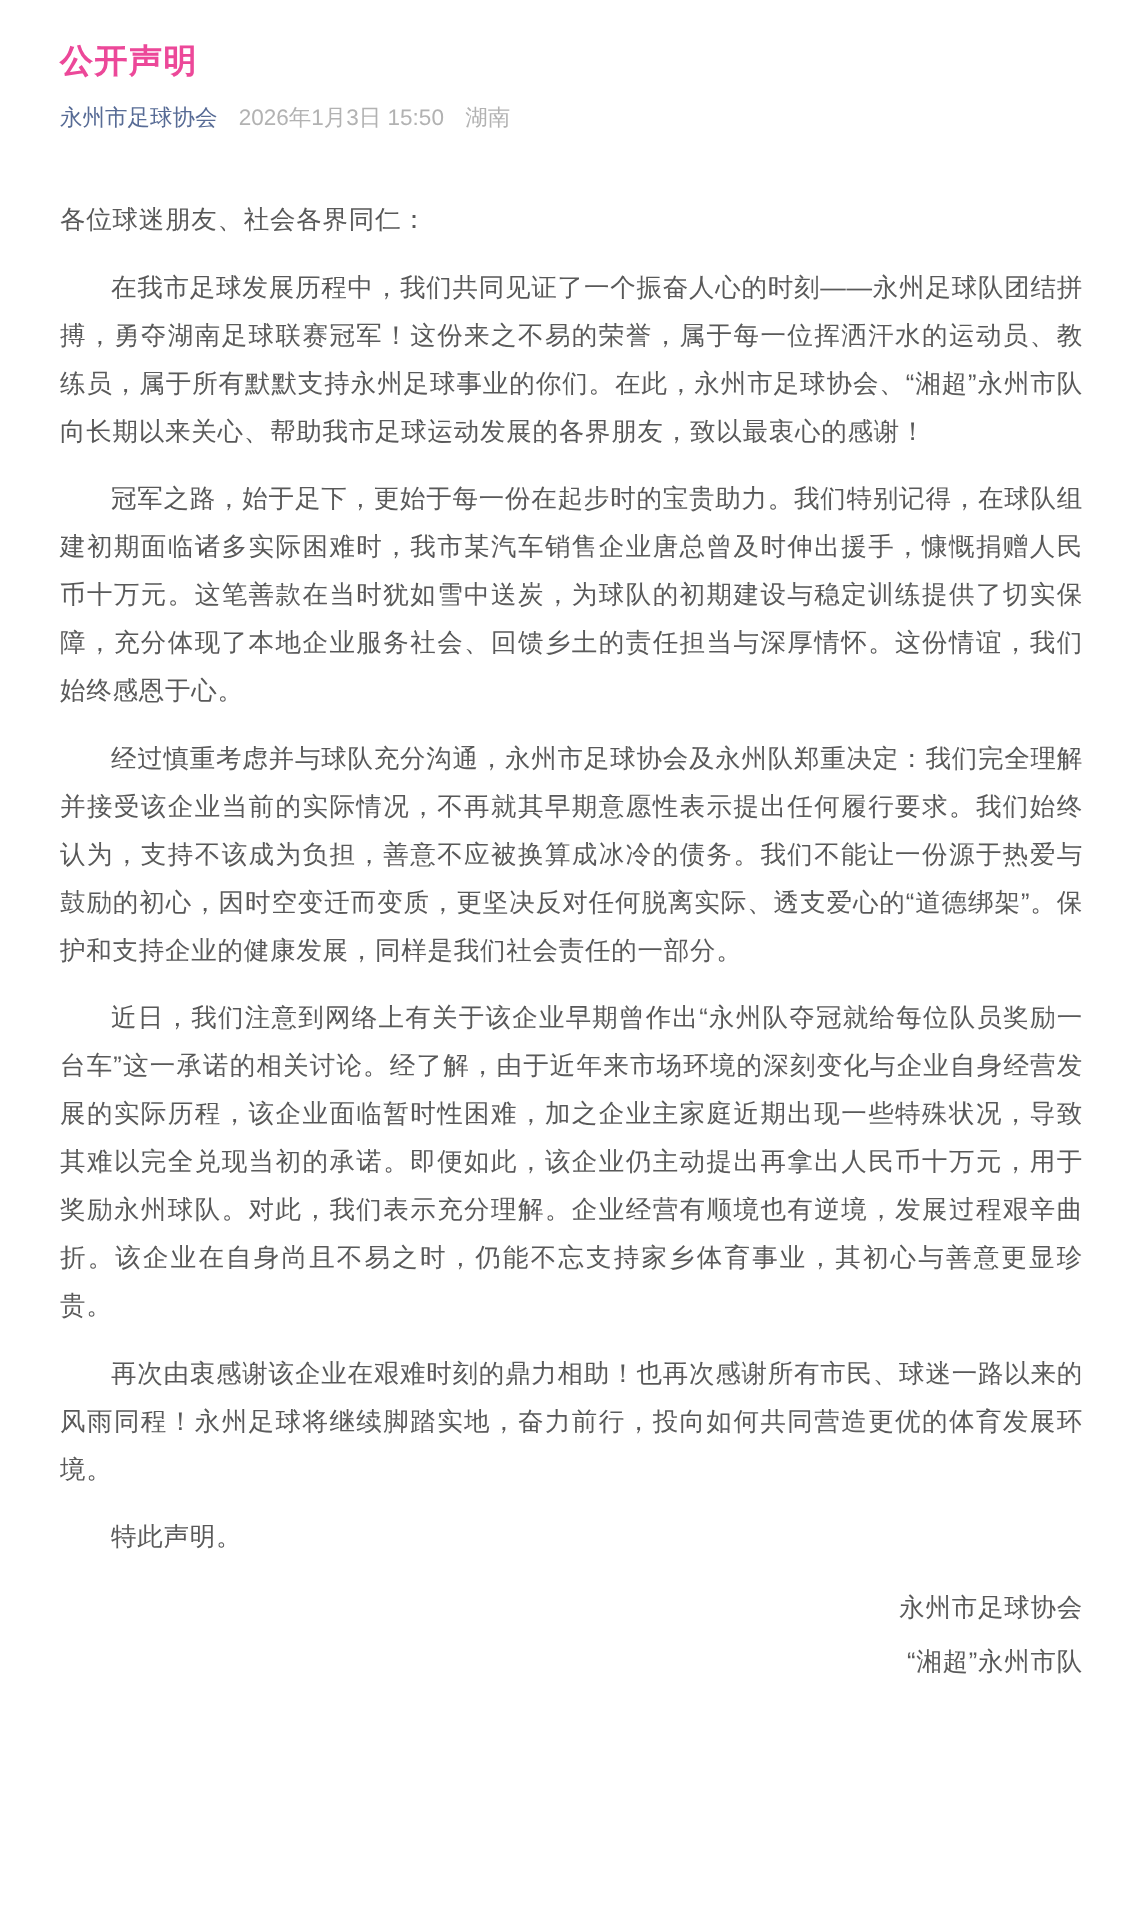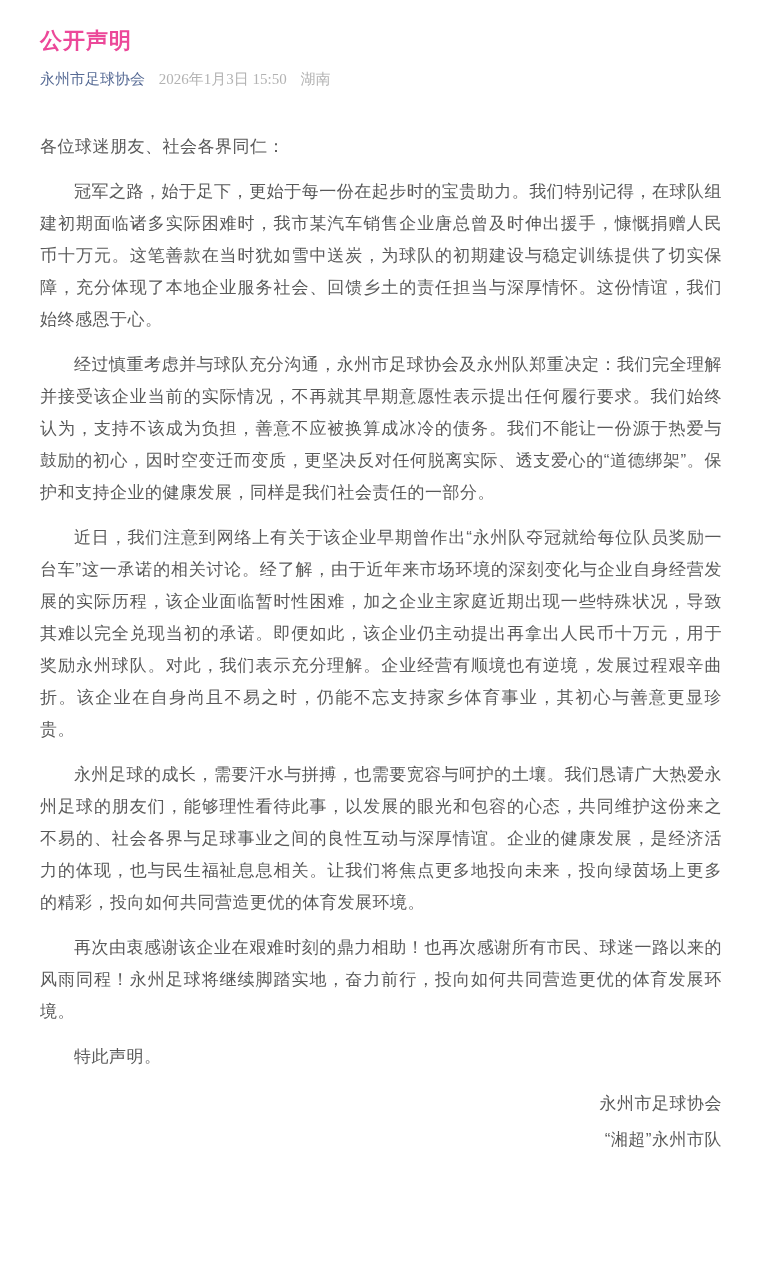--- a/index.html
+++ b/index.html
@@ -22,21 +22,20 @@
     color: #ec4899;
     line-height: 30px;
     margin: 0 0 13px 0;
     letter-spacing: 1px;
   }
   .byline {
     font-size: 15px;
     line-height: 20px;
     margin: 0 0 42px 0;
     white-space: nowrap;
-    font-family: Liberation Serif, serif;
   }
   .byline .author {
     color: #576b95;
     margin-right: 10px;
     cursor: pointer;
   }
   .byline .meta {
     color: #b2b2b2;
     margin-right: 10px;
   }
@@ -78,24 +77,24 @@
 
   <div class="byline">
     <span class="author">永州市足球协会</span>
     <span class="meta">2026年1月3日 15:50</span>
     <span class="meta">湖南</span>
   </div>
 
   <div class="content">
     <p class="salutation">各位球迷朋友、社会各界同仁：</p>
 
+    <p class="indent">在我市足球发展历程中，我们共同见证了一个振奋人心的时刻——永州足球队团结拼搏，勇夺湖南足球联赛冠军！这份来之不易的荣誉，属于每一位挥洒汗水的运动员、教练员，属于所有默默支持永州足球事业的你们。在此，永州市足球协会、“湘超”永州市队向长期以来关心、帮助我市足球运动发展的各界朋友，致以最衷心的感谢！</p>
     <p class="indent">冠军之路，始于足下，更始于每一份在起步时的宝贵助力。我们特别记得，在球队组建初期面临诸多实际困难时，我市某汽车销售企业唐总曾及时伸出援手，慷慨捐赠人民币十万元。这笔善款在当时犹如雪中送炭，为球队的初期建设与稳定训练提供了切实保障，充分体现了本地企业服务社会、回馈乡土的责任担当与深厚情怀。这份情谊，我们始终感恩于心。</p>
     <p class="indent">经过慎重考虑并与球队充分沟通，永州市足球协会及永州队郑重决定：我们完全理解并接受该企业当前的实际情况，不再就其早期意愿性表示提出任何履行要求。我们始终认为，支持不该成为负担，善意不应被换算成冰冷的债务。我们不能让一份源于热爱与鼓励的初心，因时空变迁而变质，更坚决反对任何脱离实际、透支爱心的“道德绑架”。保护和支持企业的健康发展，同样是我们社会责任的一部分。</p>
     <p class="indent">近日，我们注意到网络上有关于该企业早期曾作出“永州队夺冠就给每位队员奖励一台车”这一承诺的相关讨论。经了解，由于近年来市场环境的深刻变化与企业自身经营发展的实际历程，该企业面临暂时性困难，加之企业主家庭近期出现一些特殊状况，导致其难以完全兑现当初的承诺。即便如此，该企业仍主动提出再拿出人民币十万元，用于奖励永州球队。对此，我们表示充分理解。企业经营有顺境也有逆境，发展过程艰辛曲折。该企业在自身尚且不易之时，仍能不忘支持家乡体育事业，其初心与善意更显珍贵。</p>
-    <p class="indent">永州足球的成长，需要汗水与拼搏，也需要宽容与呵护的土壤。我们恳请广大热爱永州足球的朋友们，能够理性看待此事，以发展的眼光和包容的心态，共同维护这份来之不易的、社会各界与足球事业之间的良性互动与深厚情谊。企业的健康发展，是经济活力的体现，也与民生福祉息息相关。让我们将焦点更多地投向未来，投向绿茵场上更多的精彩，投向如何共同营造更优的体育发展环境。</p>
     <p class="indent">再次由衷感谢该企业在艰难时刻的鼎力相助！也再次感谢所有市民、球迷一路以来的风雨同程！永州足球将继续脚踏实地，奋力前行，投向如何共同营造更优的体育发展环境。</p>
 
     <p class="indent closing">特此声明。</p>
   </div>
 
   <div class="signature">
     <p>永州市足球协会</p>
     <p>“湘超”永州市队</p>
 
   </div>

